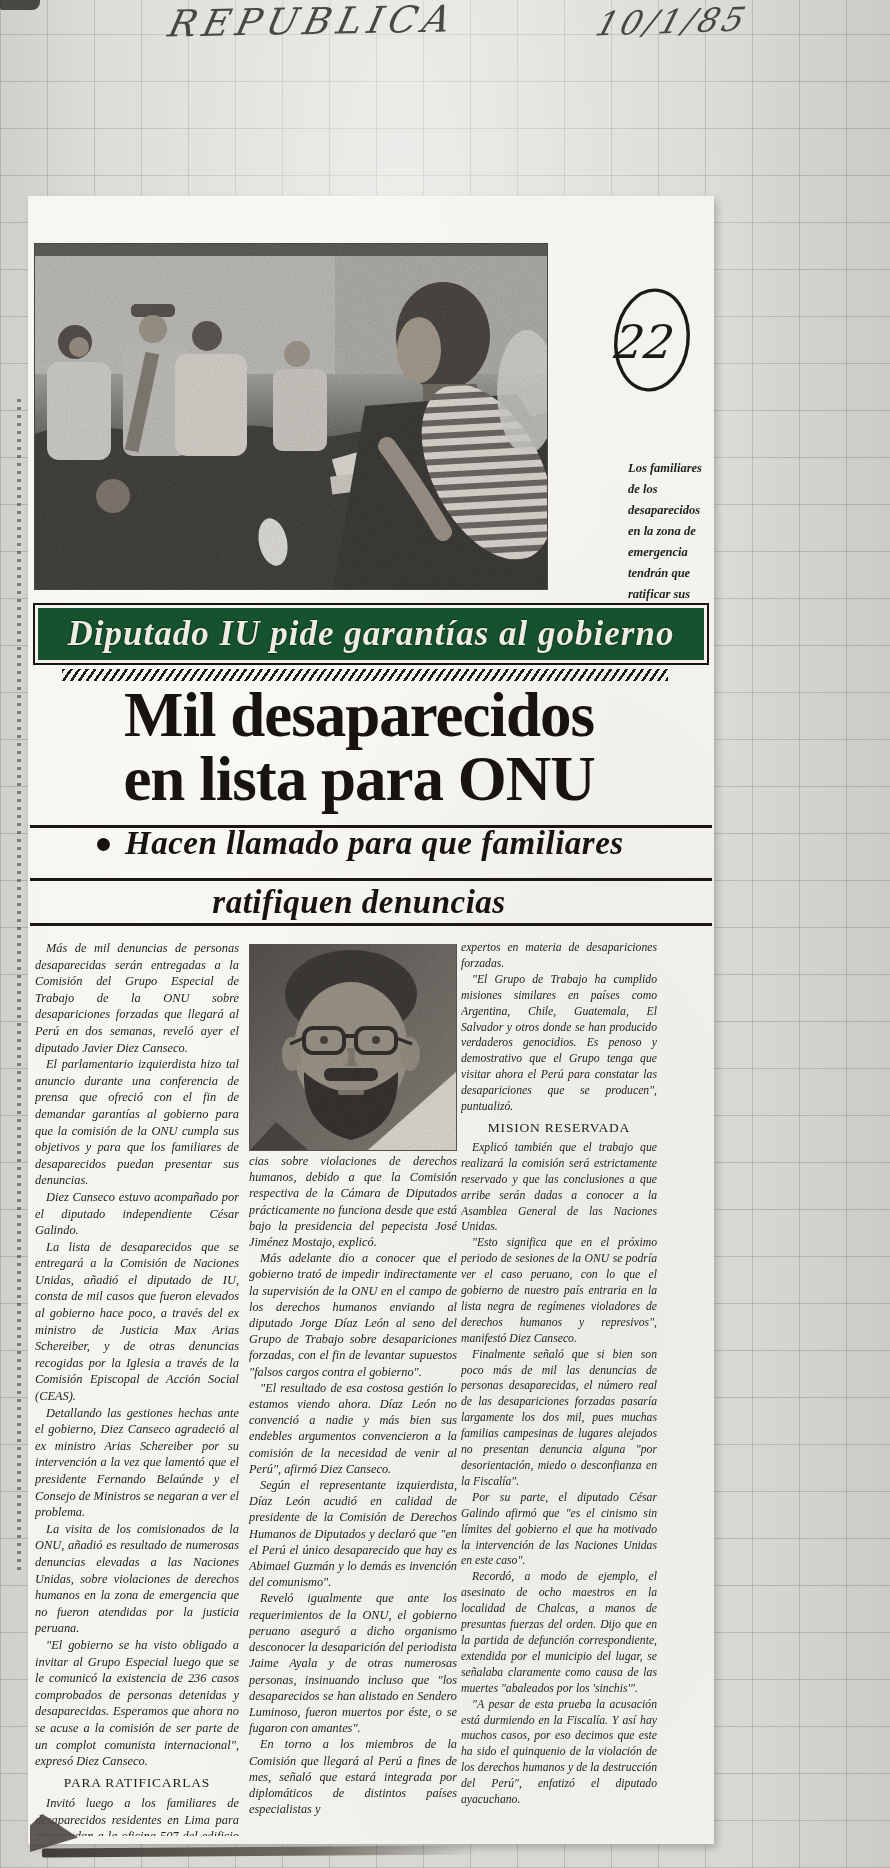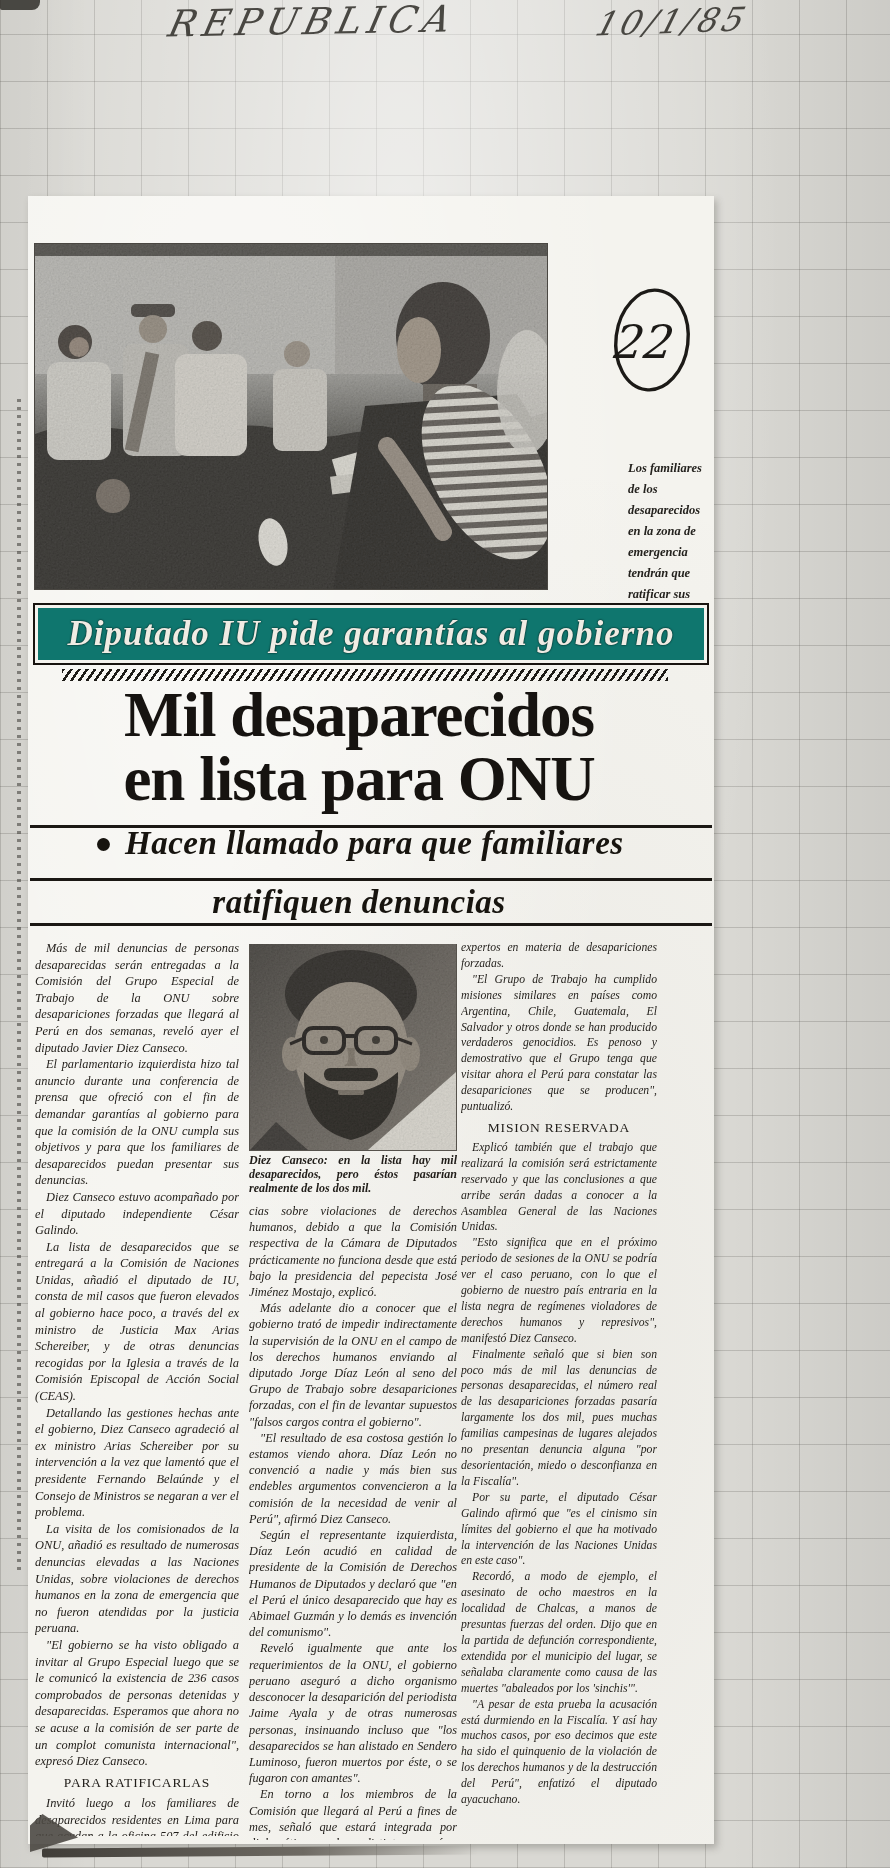--- a/index.html
+++ b/index.html
@@ -39,21 +39,21 @@
   .doodle{position:absolute; left:583px; top:90px; width:82px; height:108px;}
   .photo-caption{
     position:absolute; left:600px; top:262px; width:86px;
     font-size:12.5px; line-height:21px; font-weight:bold; font-style:italic; color:#24221e;
   }
   .kicker{
     position:absolute; left:5px; top:407px; width:666px; height:52px;
     border:2px solid #17130f; background:#f4f3ee; padding:3px;
   }
   .kicker-inner{
-    height:100%; background:#0f766e; color:#efece4;
+    height:100%; background:#14532d; color:#efece4;
     display:flex; align-items:center; justify-content:center;
     font-size:35px; font-weight:bold; font-style:italic; letter-spacing:1px;
     text-shadow:0 0 2px #000;
   }
   .hatch{
     position:absolute; left:34px; top:473px; width:606px; height:12px;
     background:repeating-linear-gradient(125deg, #1d1b17 0 2.5px, rgba(0,0,0,0) 2.5px 6.5px);
   }
   .headline{
     position:absolute; left:0; top:487px; width:662px; margin:0;
@@ -228,21 +228,20 @@
           <path d="M97,104 Q101,118 94,122 L108,122 Q103,116 105,104 Z" fill="#746b5e"></path>
           <path d="M54,128 Q101,168 148,128 Q150,184 101,196 Q52,184 54,128 Z" fill="#191611"></path>
           <rect x="74" y="124" width="54" height="13" rx="6" fill="#191611"></rect>
           <rect x="88" y="146" width="26" height="5" rx="2" fill="#6e665a"></rect>
           <path d="M118,206 L206,128 L206,206 Z" fill="#d9d6cd"></path>
           <path d="M0,206 L58,206 L26,178 Z" fill="#2e2b27"></path>
           <rect width="206" height="206" filter="url(#noiseF)" opacity="0.3" style="mix-blend-mode:multiply"></rect>
           <rect width="206" height="206" filter="url(#noiseF)" opacity="0.16" style="mix-blend-mode:screen"></rect>
         </svg>
       </div>
-      <div class="portrait-caption">Diez Canseco: en la lista hay mil desaparecidos, pero éstos pasarían realmente de los dos mil.</div>
       <p class="para cont">cias sobre violaciones de derechos humanos, debido a que la Comisión respectiva de la Cámara de Diputados prácticamente no funciona desde que está bajo la presidencia del pepecista José Jiménez Mostajo, explicó.</p>
       <p class="para">Más adelante dio a conocer que el gobierno trató de impedir indirectamente la supervisión de la ONU en el campo de los derechos humanos enviando al diputado Jorge Díaz León al seno del Grupo de Trabajo sobre desapariciones forzadas, con el fin de levantar supuestos "falsos cargos contra el gobierno".</p>
       <p class="para">"El resultado de esa costosa gestión lo estamos viendo ahora. Díaz León no convenció a nadie y más bien sus endebles argumentos convencieron a la comisión de la necesidad de venir al Perú", afirmó Diez Canseco.</p>
       <p class="para">Según el representante izquierdista, Díaz León acudió en calidad de presidente de la Comisión de Derechos Humanos de Diputados y declaró que "en el Perú el único desaparecido que hay es Abimael Guzmán y lo demás es invención del comunismo".</p>
       <p class="para">Reveló igualmente que ante los requerimientos de la ONU, el gobierno peruano aseguró a dicho organismo desconocer la desaparición del periodista Jaime Ayala y de otras numerosas personas, insinuando incluso que "los desaparecidos se han alistado en Sendero Luminoso, fueron muertos por éste, o se fugaron con amantes".</p>
       <p class="para">En torno a los miembros de la Comisión que llegará al Perú a fines de mes, señaló que estará integrada por diplomáticos de distintos países especialistas y</p>
     </div>
 
     <div class="col col3">
       <p class="para cont">expertos en materia de desapariciones forzadas.</p>

